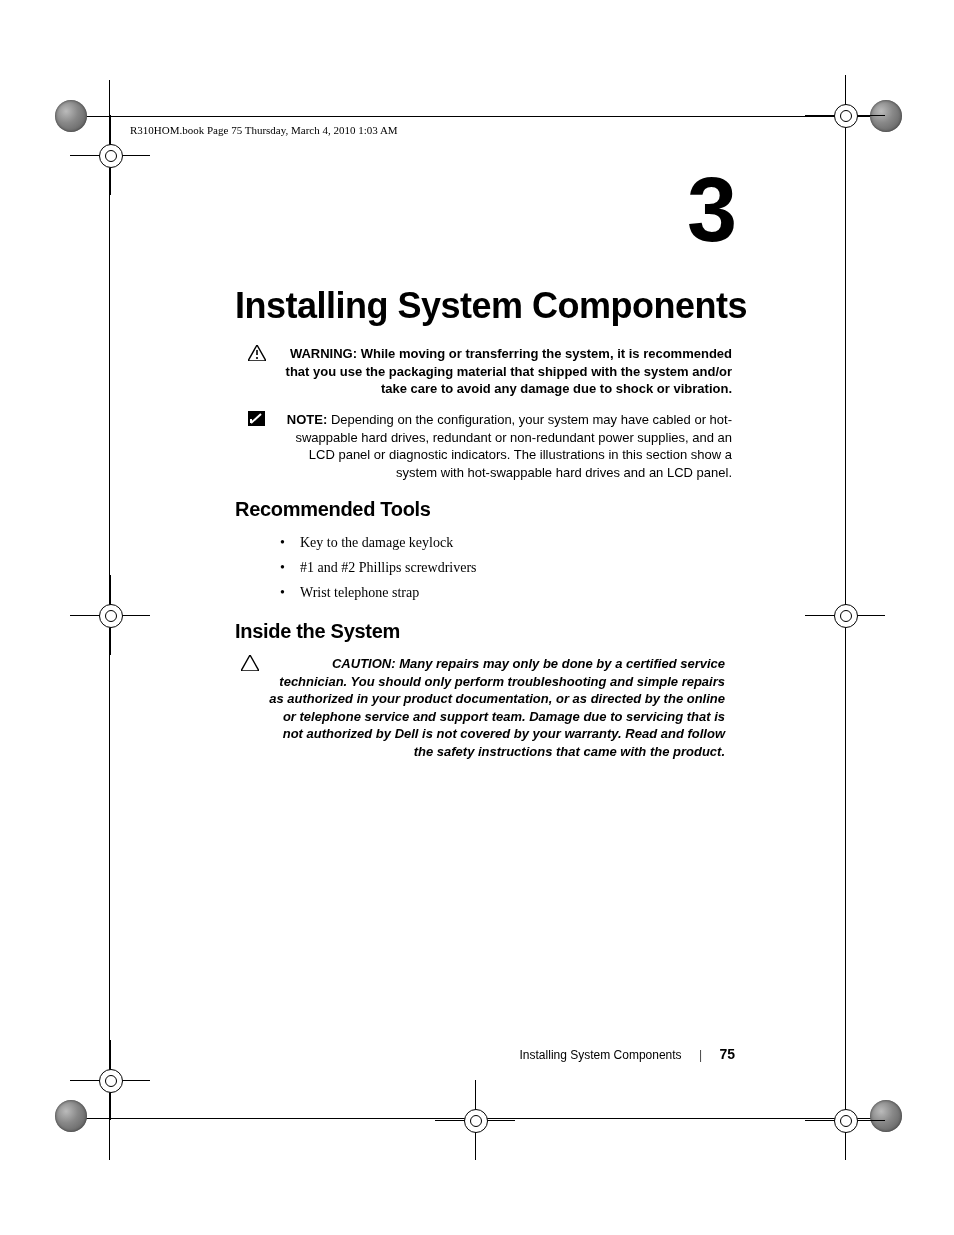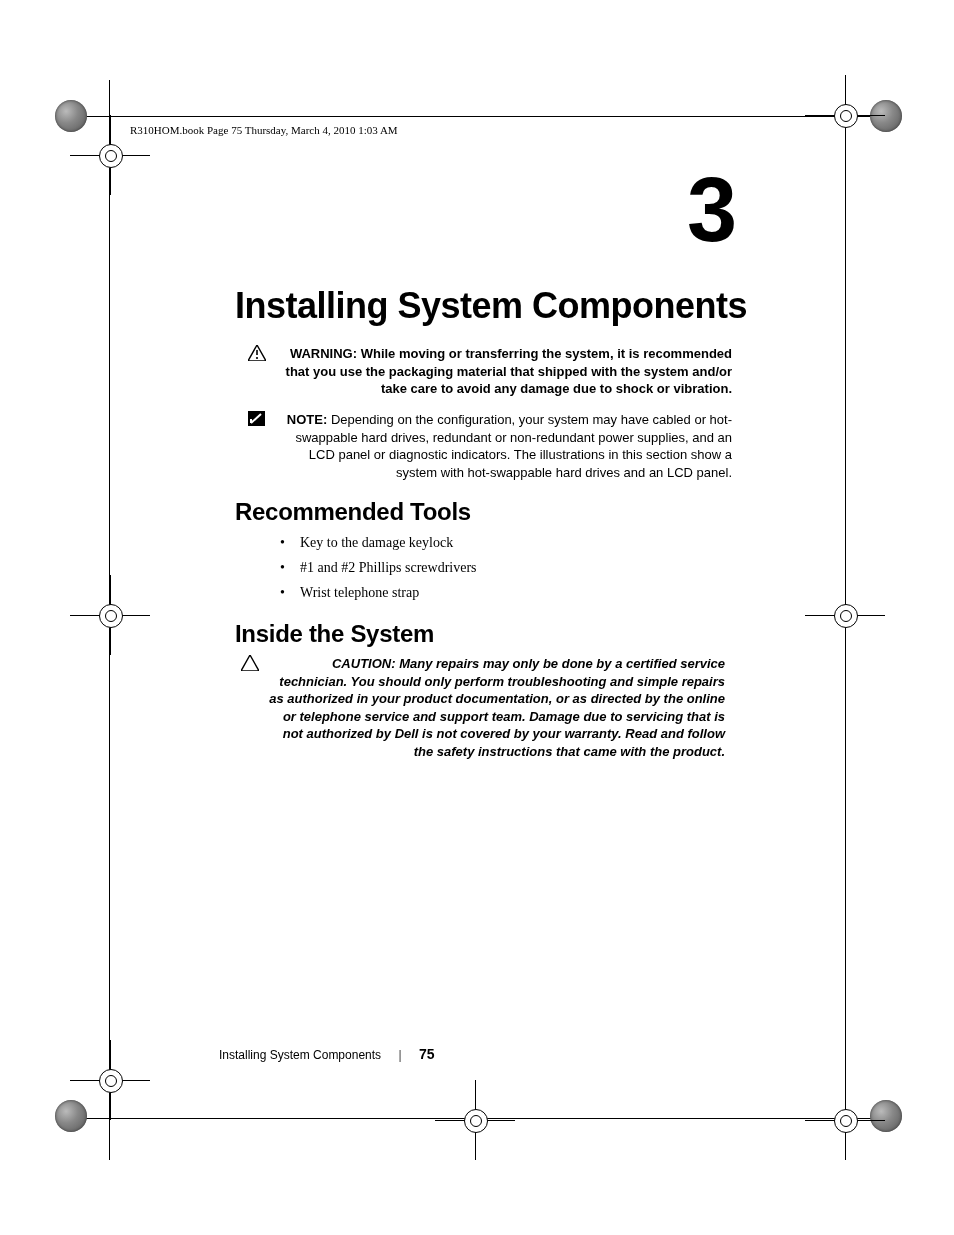--- a/index.html
+++ b/index.html
@@ -65,21 +65,21 @@
     line-height: 1.35;
     vertical-align: top;
     text-align: right;
   }
   .callout-text b {
     font-weight: 700;
   }
   .section-heading {
     font-family: "Arial Narrow", Arial, sans-serif;
     font-weight: 700;
-    font-size: 24px;
+    font-size: 20px;
     letter-spacing: -0.3px;
   }
   .sec-tools {
     position: absolute;
     left: 235px;
     top: 498px;
   }
   .bullets {
     position: absolute;
     left: 280px;
@@ -102,24 +102,24 @@
   }
   .caution-block {
     position: absolute;
     left: 238px;
     top: 652px;
     width: 490px;
     font-style: italic;
   }
   .footer {
     position: absolute;
-    left: 219px;
+    left: 235px;
     top: 1046px;
     width: 500px;
-    text-align: left;
+    text-align: right;
     font-family: Arial, Helvetica, sans-serif;
     font-size: 12px;
   }
   .footer .sep {
     color: #444;
     padding: 0 14px;
   }
   .footer .pnum {
     font-weight: 700;
     font-size: 14px;

